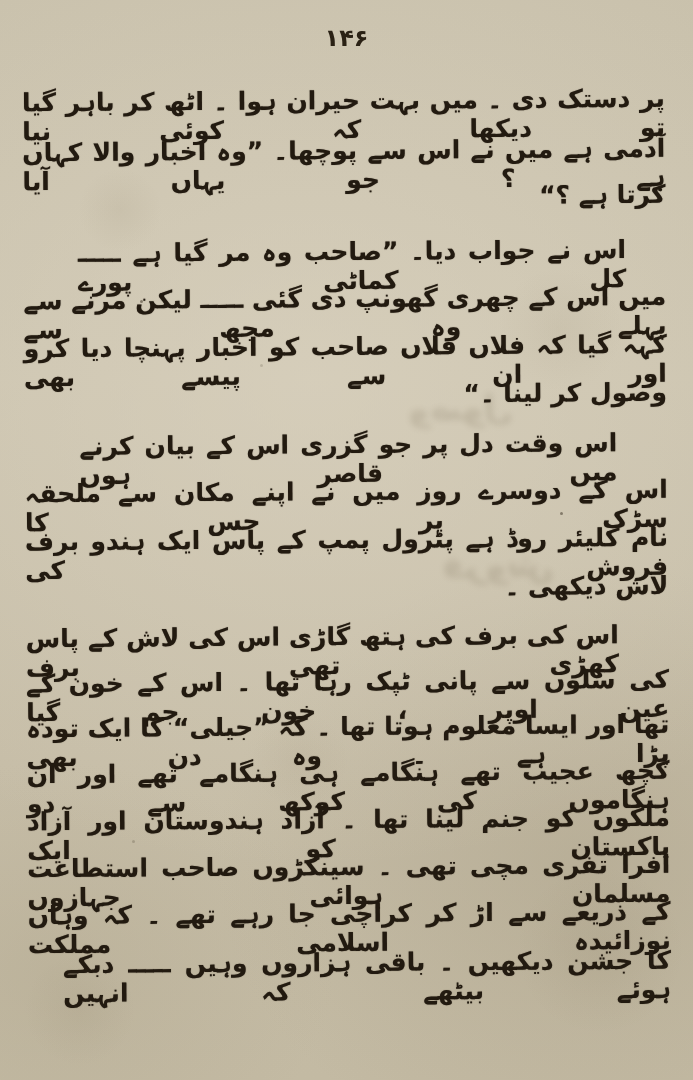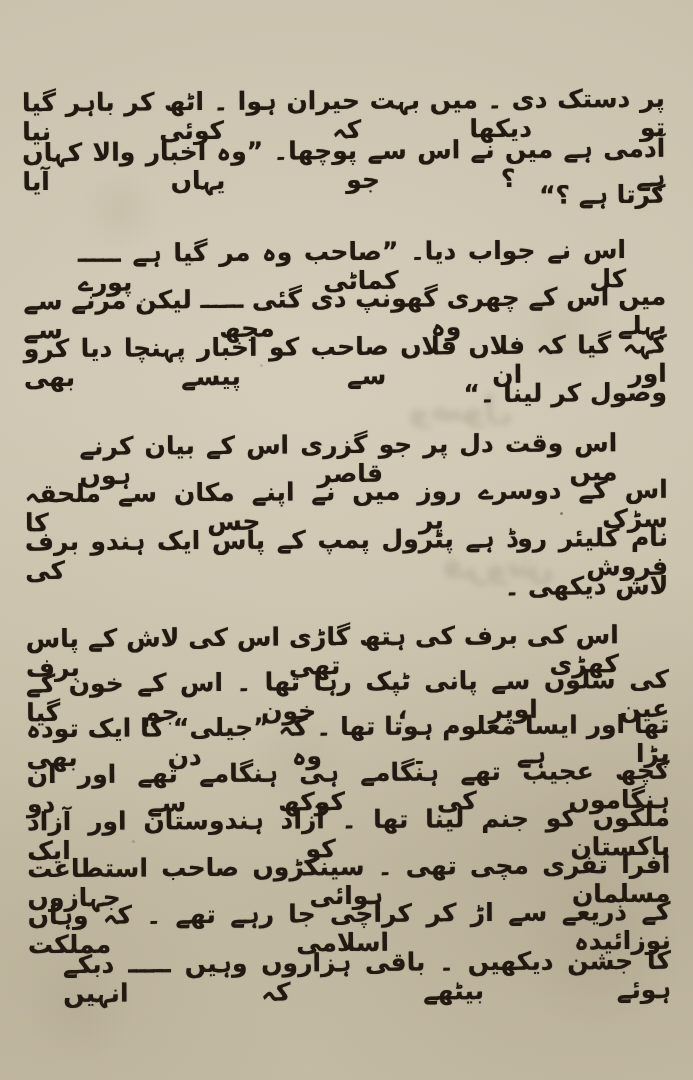--- a/index.html
+++ b/index.html
@@ -71,20 +71,21 @@
     box-shadow:420px 212px 0 #3a3022, 610px 96px 0 rgba(58,48,34,.6),
                -8px 540px 0 rgba(58,48,34,.45), 330px 918px 0 rgba(58,48,34,.5),
                120px 64px 0 rgba(58,48,34,.35);
   }
 </style>
 </head>
 <body>
 
 <div id="book-page">
 
+  <div class="page-number">۱۴۶</div>
 
   <div class="showthrough" id="ghost-1">وصول</div>
   <div class="showthrough" id="ghost-2">فروش</div>
   <div class="speckle" style="left:140px;top:300px;"></div>
 
   <div id="text-block">
     <div class="text-line full" style="top:86px;">پر دستک دی ۔ میں بہت حیران ہوا ۔ اٹھ کر باہر گیا تو دیکھا کہ کوئی نیا</div>
     <div class="text-line full" style="top:136px;">آدمی ہے میں نے اس سے پوچھا۔ ”وہ اخبار والا کہاں ہے ؟ جو یہاں آیا</div>
     <div class="text-line end-right" style="top:182px;">کرتا ہے ؟“</div>
     <div class="text-line full ind40 padl55" style="top:237px;">اس نے جواب دیا۔ ”صاحب وہ مر گیا ہے ـــــ کل کماٹی پورے</div>

